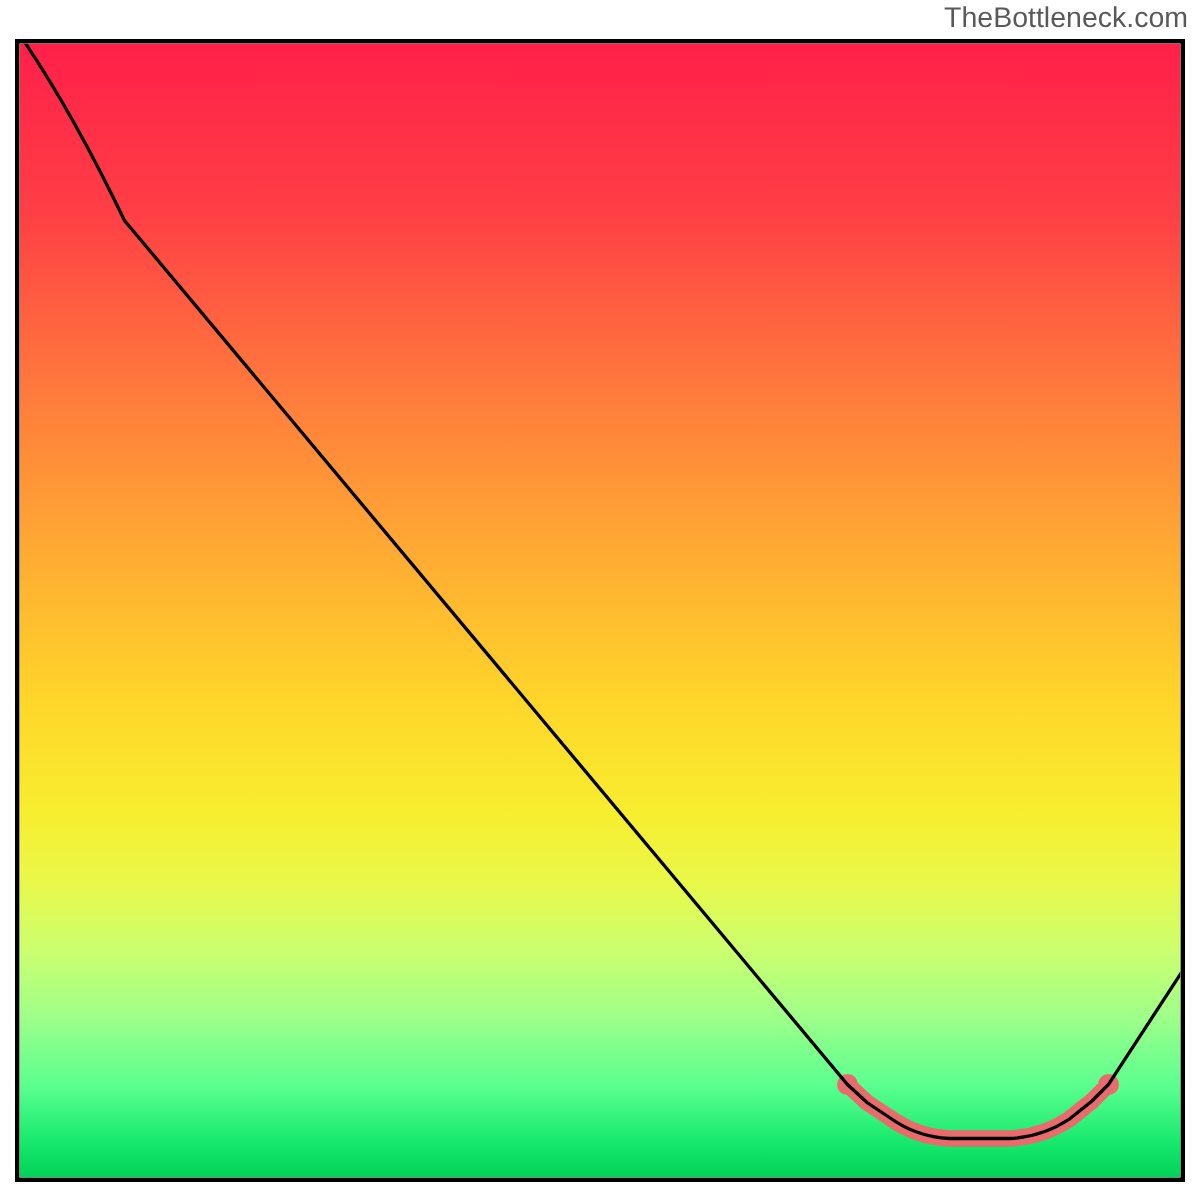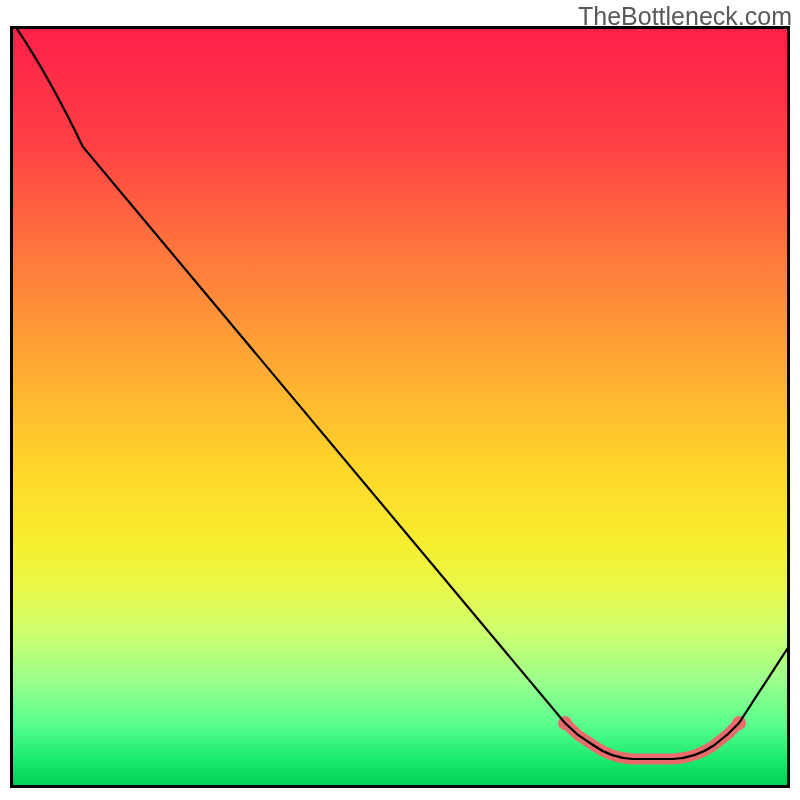--- a/index.html
+++ b/index.html
@@ -13,21 +13,21 @@
   }
   .wrap {
     position: relative;
     width: 800px;
     height: 800px;
   }
   .watermark {
     position: absolute;
     top: 2px;
     right: 8px;
-    font-size: 25px;
+    font-size: 19px;
     font-weight: 400;
     color: #58595b;
     letter-spacing: 0;
   }
   .plot-outer {
     position: absolute;
     left: 10px;
     top: 26px;
     width: 780px;
     height: 762px;

